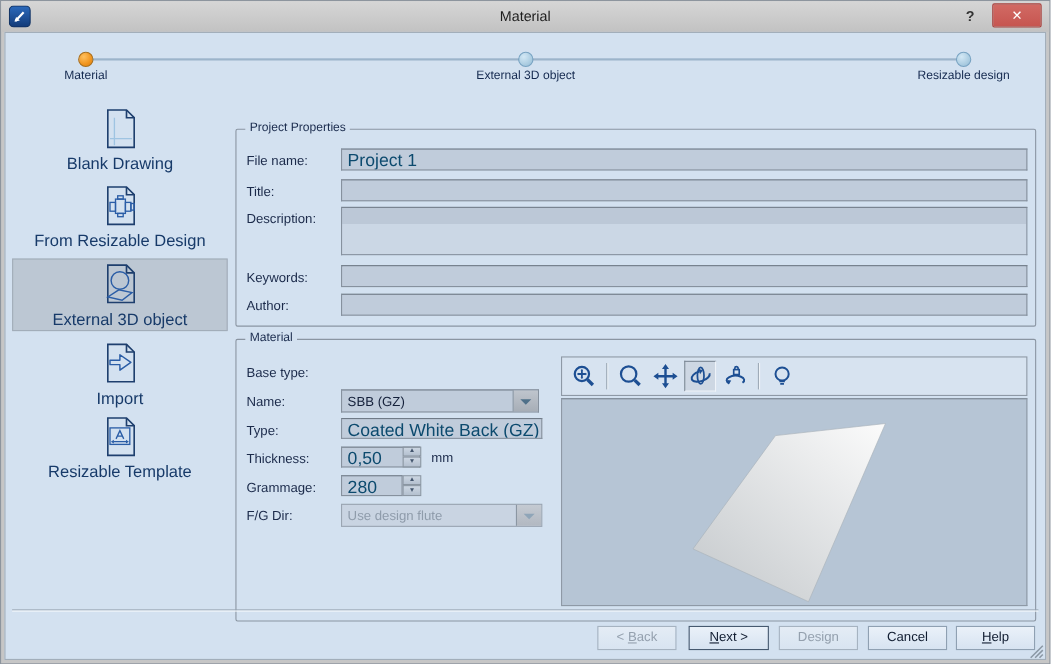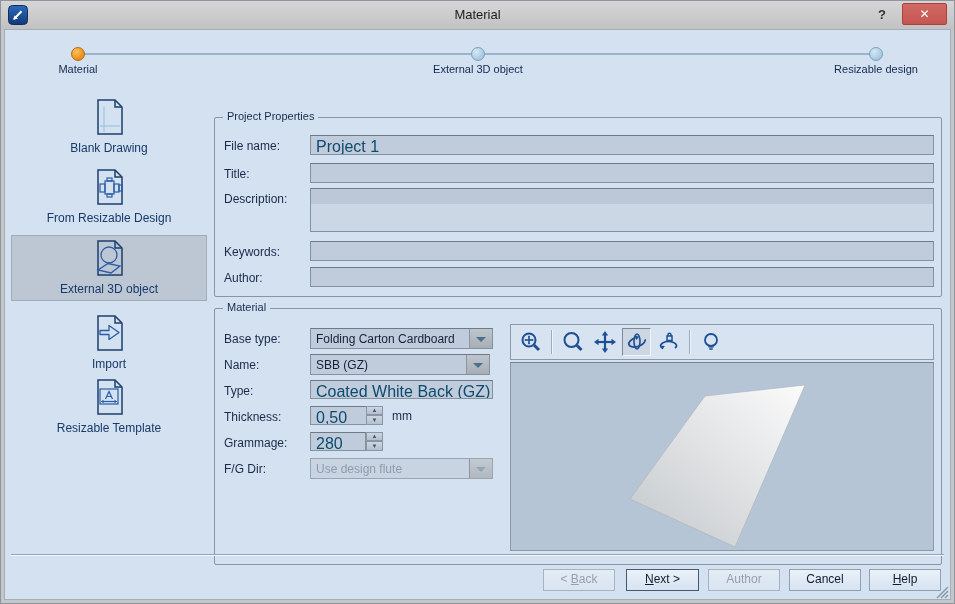--- a/index.html
+++ b/index.html
@@ -13,21 +13,21 @@
   
   .content{position:absolute;left:3px;top:28px;right:3px;bottom:3px;background:#d3e1f0;border:1px solid #a2aeba;box-sizing:border-box;}
   
   .step-line{position:absolute;left:77px;top:52px;width:798px;height:2px;background:#9cb4ca;}
   .step-dot{position:absolute;top:46px;width:14px;height:14px;border-radius:50%;box-sizing:border-box;}
   .step-dot.current{background:radial-gradient(circle at 35% 30%,#ffc05e,#f0941e 60%,#d97f14);border:1px solid #a86f1e;}
   .step-dot.upcoming{background:radial-gradient(circle at 35% 30%,#d3e8f5,#a9cbe0 65%,#8fb6d2);border:1px solid #78a3c2;}
   .step-label{position:absolute;top:62px;font-size:11px;color:#14294f;text-align:center;}
   
   .side-item{position:absolute;left:10px;width:196px;height:66px;display:flex;flex-direction:column;align-items:center;justify-content:flex-start;cursor:default;}
-  .side-item .lbl{font-size:12px;color:#173a69;margin-top:2px;white-space:nowrap;}
+  .side-item .lbl{font-size:15px;color:#173a69;margin-top:2px;white-space:nowrap;}
   .side-item.selected{background:#bcc7d3;border:1px solid #a2adb9;box-sizing:border-box;}
   
   .groupbox{position:absolute;border:1px solid #8a95a2;border-radius:2px;box-sizing:border-box;margin-top:24px;}
   .legend{position:absolute;top:-8px;left:8px;background:#d3e1f0;padding:0 4px;font-size:11px;color:#1a2b4d;}
   .form-label{position:absolute;font-size:12px;color:#1b2a4a;white-space:nowrap;}
   .field{position:absolute;background:#c0ccdb;border:1px solid #86919e;border-top-color:#6f7a87;box-sizing:border-box;font-size:16px;color:#0c4a6e;padding:2px 5px 0 5px;overflow:hidden;white-space:nowrap;}
   .field.multiline{background:linear-gradient(#bcc8d7 0 15px,#cbd7e5 15px);padding-top:1px;}
   .combo{position:absolute;background:#c0ccdb;border:1px solid #86919e;border-top-color:#6f7a87;box-sizing:border-box;font-size:12px;color:#14203a;}
   .combo .val{position:absolute;left:5px;top:3px;right:24px;overflow:hidden;white-space:nowrap;}
   .combo .arrow-btn{position:absolute;right:0;top:0;bottom:0;width:22px;background:linear-gradient(#bfc5cd,#a7aeb7);border-left:1px solid #8b96a2;}
@@ -167,24 +167,20 @@
     <span class="form-label" style="left:9px;top:127px;">Keywords:</span>
     <div class="field" style="left:95px;top:123px;width:624px;height:20px;"></div>
     <span class="form-label" style="left:9px;top:153px;">Author:</span>
     <div class="field" style="left:95px;top:149px;width:624px;height:20px;"></div>
   </div>
 
   <div class="groupbox" style="left:213px;top:283px;width:728px;height:257px;">
     <span class="legend">Material</span>
 
     <span class="form-label" style="left:9px;top:23px;">Base type:</span>
-    <div class="combo" style="left:95px;top:19px;width:183px;height:21px;">
-      <span class="val">Folding Carton Cardboard</span>
-      <span class="arrow-btn"></span>
-    </div>
 
     <span class="form-label" style="left:9px;top:49px;">Name:</span>
     <div class="combo" style="left:95px;top:45px;width:180px;height:21px;">
       <span class="val">SBB (GZ)</span>
       <span class="arrow-btn"></span>
     </div>
 
     <span class="form-label" style="left:9px;top:75px;">Type:</span>
     <div class="field" style="left:95px;top:71px;width:183px;height:19px;">Coated White Back (GZ)</div>
 
@@ -281,21 +277,21 @@
 
   <div class="divider"></div>
 
   <div class="btn disabled" style="left:542px;">
     <span>&lt; </span><u>B</u><span>ack</span>
   </div>
   <div class="btn default" style="left:625px;width:73px;">
     <span></span><u>N</u><span>ext &gt;</span>
   </div>
   <div class="btn disabled" style="left:707px;">
-    <span>Author</span><u></u><span></span>
+    <span>Design</span><u></u><span></span>
   </div>
   <div class="btn" style="left:788px;">
     <span>Cancel</span><u></u><span></span>
   </div>
   <div class="btn" style="left:868px;">
     <span></span><u>H</u><span>elp</span>
   </div>
 
   <svg class="grip" width="15" height="15" viewBox="0 0 15 15">
     <g stroke="#8a97a4" stroke-width="1.4">

